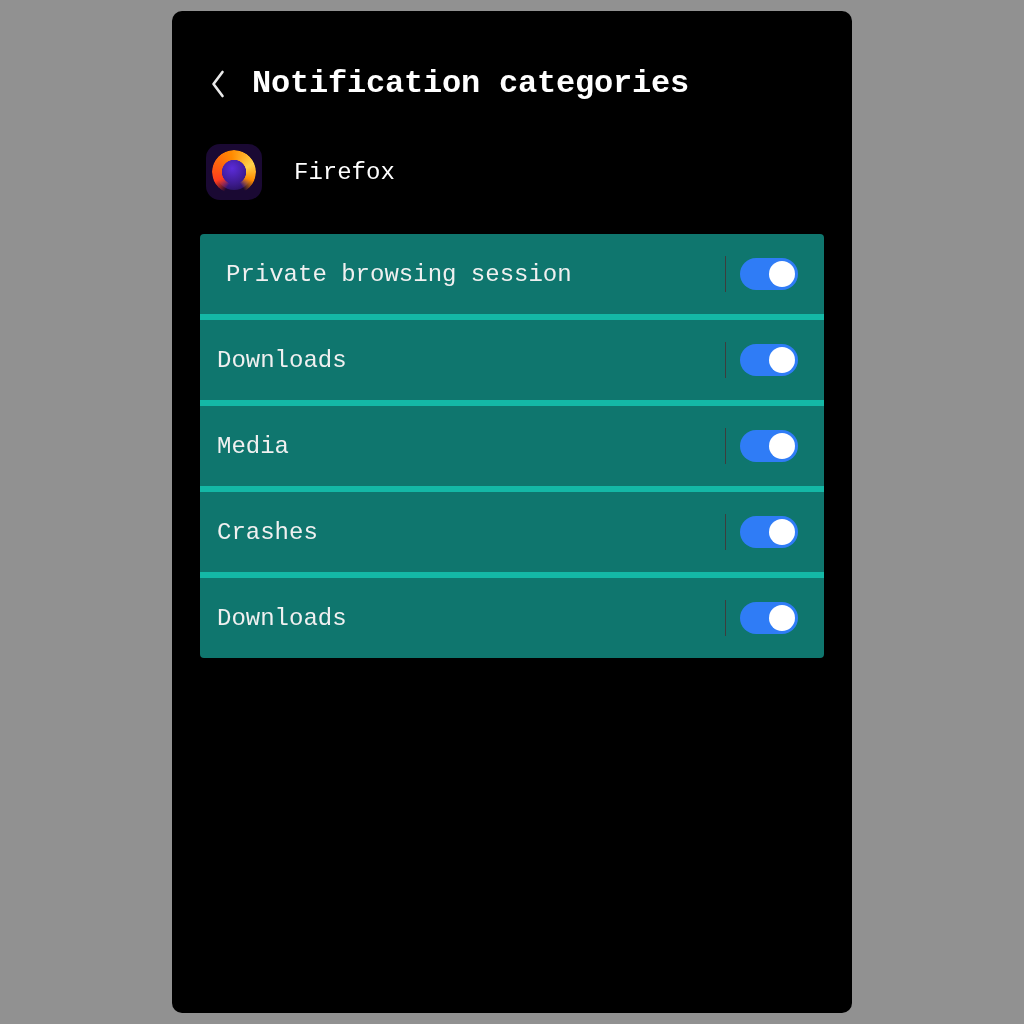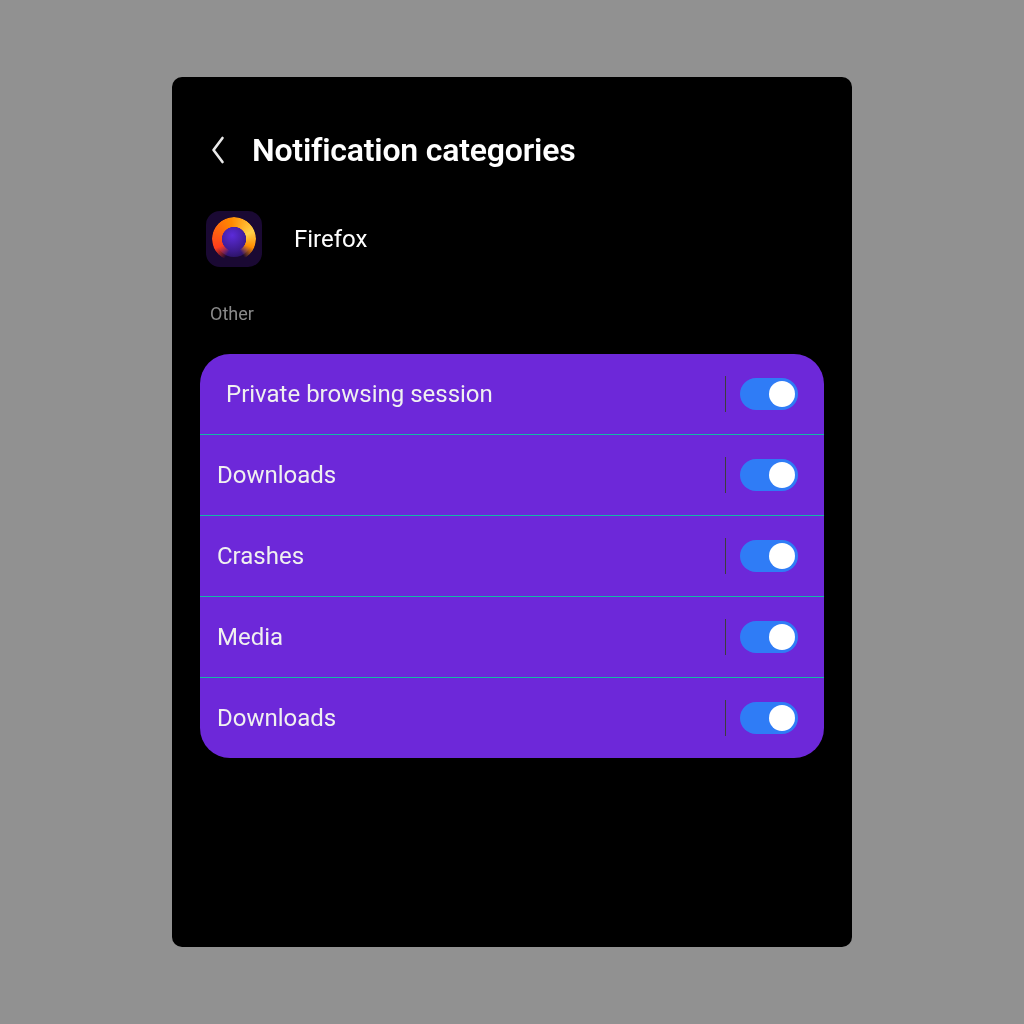--- a/index.html
+++ b/index.html
@@ -6,26 +6,27 @@
   html, body { width: 1024px; height: 1024px; }
   body {
     background: #919191;
     font-family: -apple-system, BlinkMacSystemFont, "Segoe UI", Roboto, Helvetica, Arial, sans-serif;
     display: flex;
     align-items: center;
     justify-content: center;
   }
   .phone {
     width: 680px;
-    height: 870px;
+    height: 1002px;
     background: #000000;
     border-radius: 10px;
     padding: 48px 28px 30px 28px;
     color: #ffffff;
     position: relative;
+    font-family: Liberation Mono, monospace;
   }
   .header {
     display: flex;
     align-items: center;
     gap: 18px;
     padding: 6px 0 24px 2px;
   }
   .back-btn {
     width: 32px;
     height: 32px;
@@ -59,33 +60,33 @@
   .app-name {
     font-size: 24px;
     font-weight: 400;
   }
   .section-label {
     font-size: 18px;
     color: #8a8a8a;
     padding: 6px 10px 10px 10px;
   }
   .card {
-    background: #6d28d9;
-    border-radius: 30px;
+    background: #0f766e;
+    border-radius: 4px;
     overflow: hidden;
-    margin-top: 20px;
+    margin-top: 4px;
   }
   .row {
     display: flex;
     align-items: center;
     justify-content: space-between;
     padding: 22px 26px;
     cursor: pointer;
   }
-  .row + .row { border-top: 1px solid #14b8a6; padding-left: 17px; }
+  .row + .row { border-top: 6px solid #14b8a6; padding-left: 17px; }
   .row-label {
     font-size: 24px;
     color: #f0f0f0;
     font-weight: 400;
   }
   .row-right {
     display: flex;
     align-items: center;
     gap: 14px;
   }
@@ -150,21 +151,20 @@
   <div class="app-row">
     <div class="app-icon">
       <div class="ff">
         <div class="globe"></div>
         <div class="flame"></div>
       </div>
     </div>
     <div class="app-name">Firefox</div>
   </div>
 
-  <div class="section-label">Other</div>
 
   <div class="card">
 
     <div class="row">
       <div class="row-label">Private browsing session</div>
       <div class="row-right">
         <div class="vsep"></div>
         <div class="toggle">
             <div class="knob"></div>
           </div>
@@ -175,31 +175,31 @@
       <div class="row-label">Downloads</div>
       <div class="row-right">
         <div class="vsep"></div>
         <div class="toggle">
             <div class="knob"></div>
           </div>
       </div>
     </div>
 
     <div class="row">
+      <div class="row-label">Media</div>
+      <div class="row-right">
+        <div class="vsep"></div>
+        <div class="toggle">
+            <div class="knob"></div>
+          </div>
+      </div>
+    </div>
+
+    <div class="row">
       <div class="row-label">Crashes</div>
-      <div class="row-right">
-        <div class="vsep"></div>
-        <div class="toggle">
-            <div class="knob"></div>
-          </div>
-      </div>
-    </div>
-
-    <div class="row">
-      <div class="row-label">Media</div>
       <div class="row-right">
         <div class="vsep"></div>
         <div class="toggle">
             <div class="knob"></div>
           </div>
       </div>
     </div>
 
     <div class="row">
       <div class="row-label">Downloads</div>

